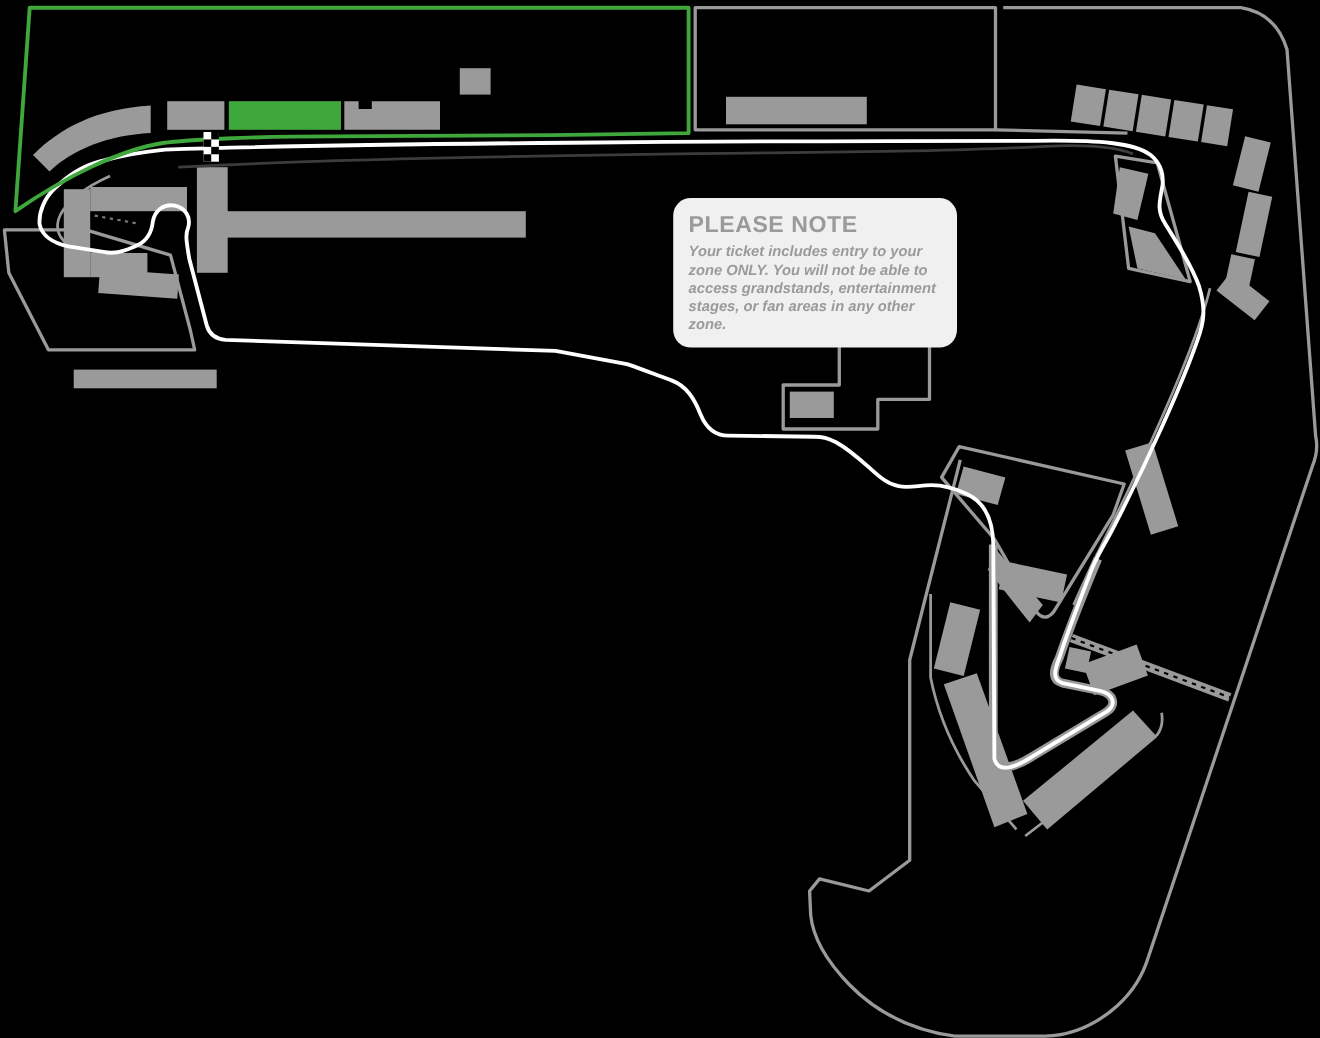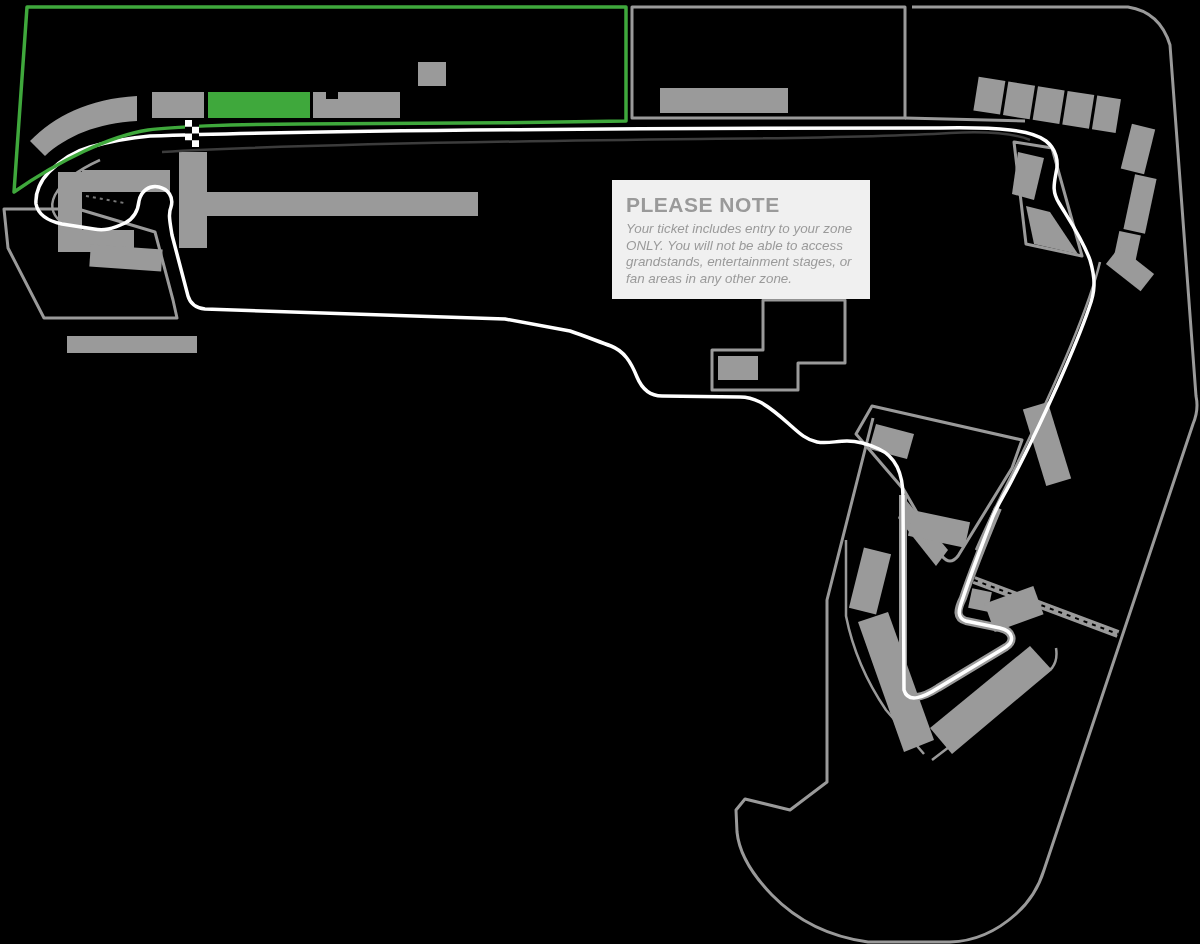--- a/index.html
+++ b/index.html
@@ -17,25 +17,25 @@
   .zone-green{stroke:var(--highlight-green);stroke-width:3.5;fill:none;stroke-linejoin:round}
   .gs{fill:var(--grandstand);stroke:none}
   .gs-green{fill:var(--highlight-green);stroke:none}
   .track{stroke:var(--track);stroke-width:3.5;fill:none;stroke-linejoin:round;stroke-linecap:round}
   .casing{stroke:var(--grandstand);stroke-width:8;fill:none;stroke-linejoin:round}
   .pit{stroke:var(--pit-lane);stroke-width:2.5;fill:none}
   .pitdash{stroke:#787878;stroke-width:2;stroke-dasharray:3 4;fill:none}
   .bridge{stroke:var(--zone-outline);stroke-width:8;fill:none}
   .bridge-dash{stroke:#000;stroke-width:2;stroke-dasharray:4 5;fill:none}
   .note{position:absolute;left:612px;top:180px;width:258px;min-height:96px;
-    background:var(--note-bg);border-radius:0;padding:13px 12px 12px 14px;
+    background:var(--note-bg);border-radius:16px;padding:13px 12px 12px 14px;
     box-shadow:0 0 0 1px rgba(0,0,0,.05)}
   .note h2{font-size:21px;font-weight:bold;letter-spacing:.5px;color:var(--note-text);
     margin-bottom:4px}
-  .note p{font-size:13.4px;font-style:italic;font-weight:normal;line-height:1.24;
+  .note p{font-size:13.4px;font-style:italic;font-weight:bold;line-height:1.24;
     color:var(--note-text);width:242px}
 </style>
 </head>
 <body>
 
 <div class="stage">
   <svg width="1200" height="944" viewBox="0 0 1200 944">
 
     <g>
 

